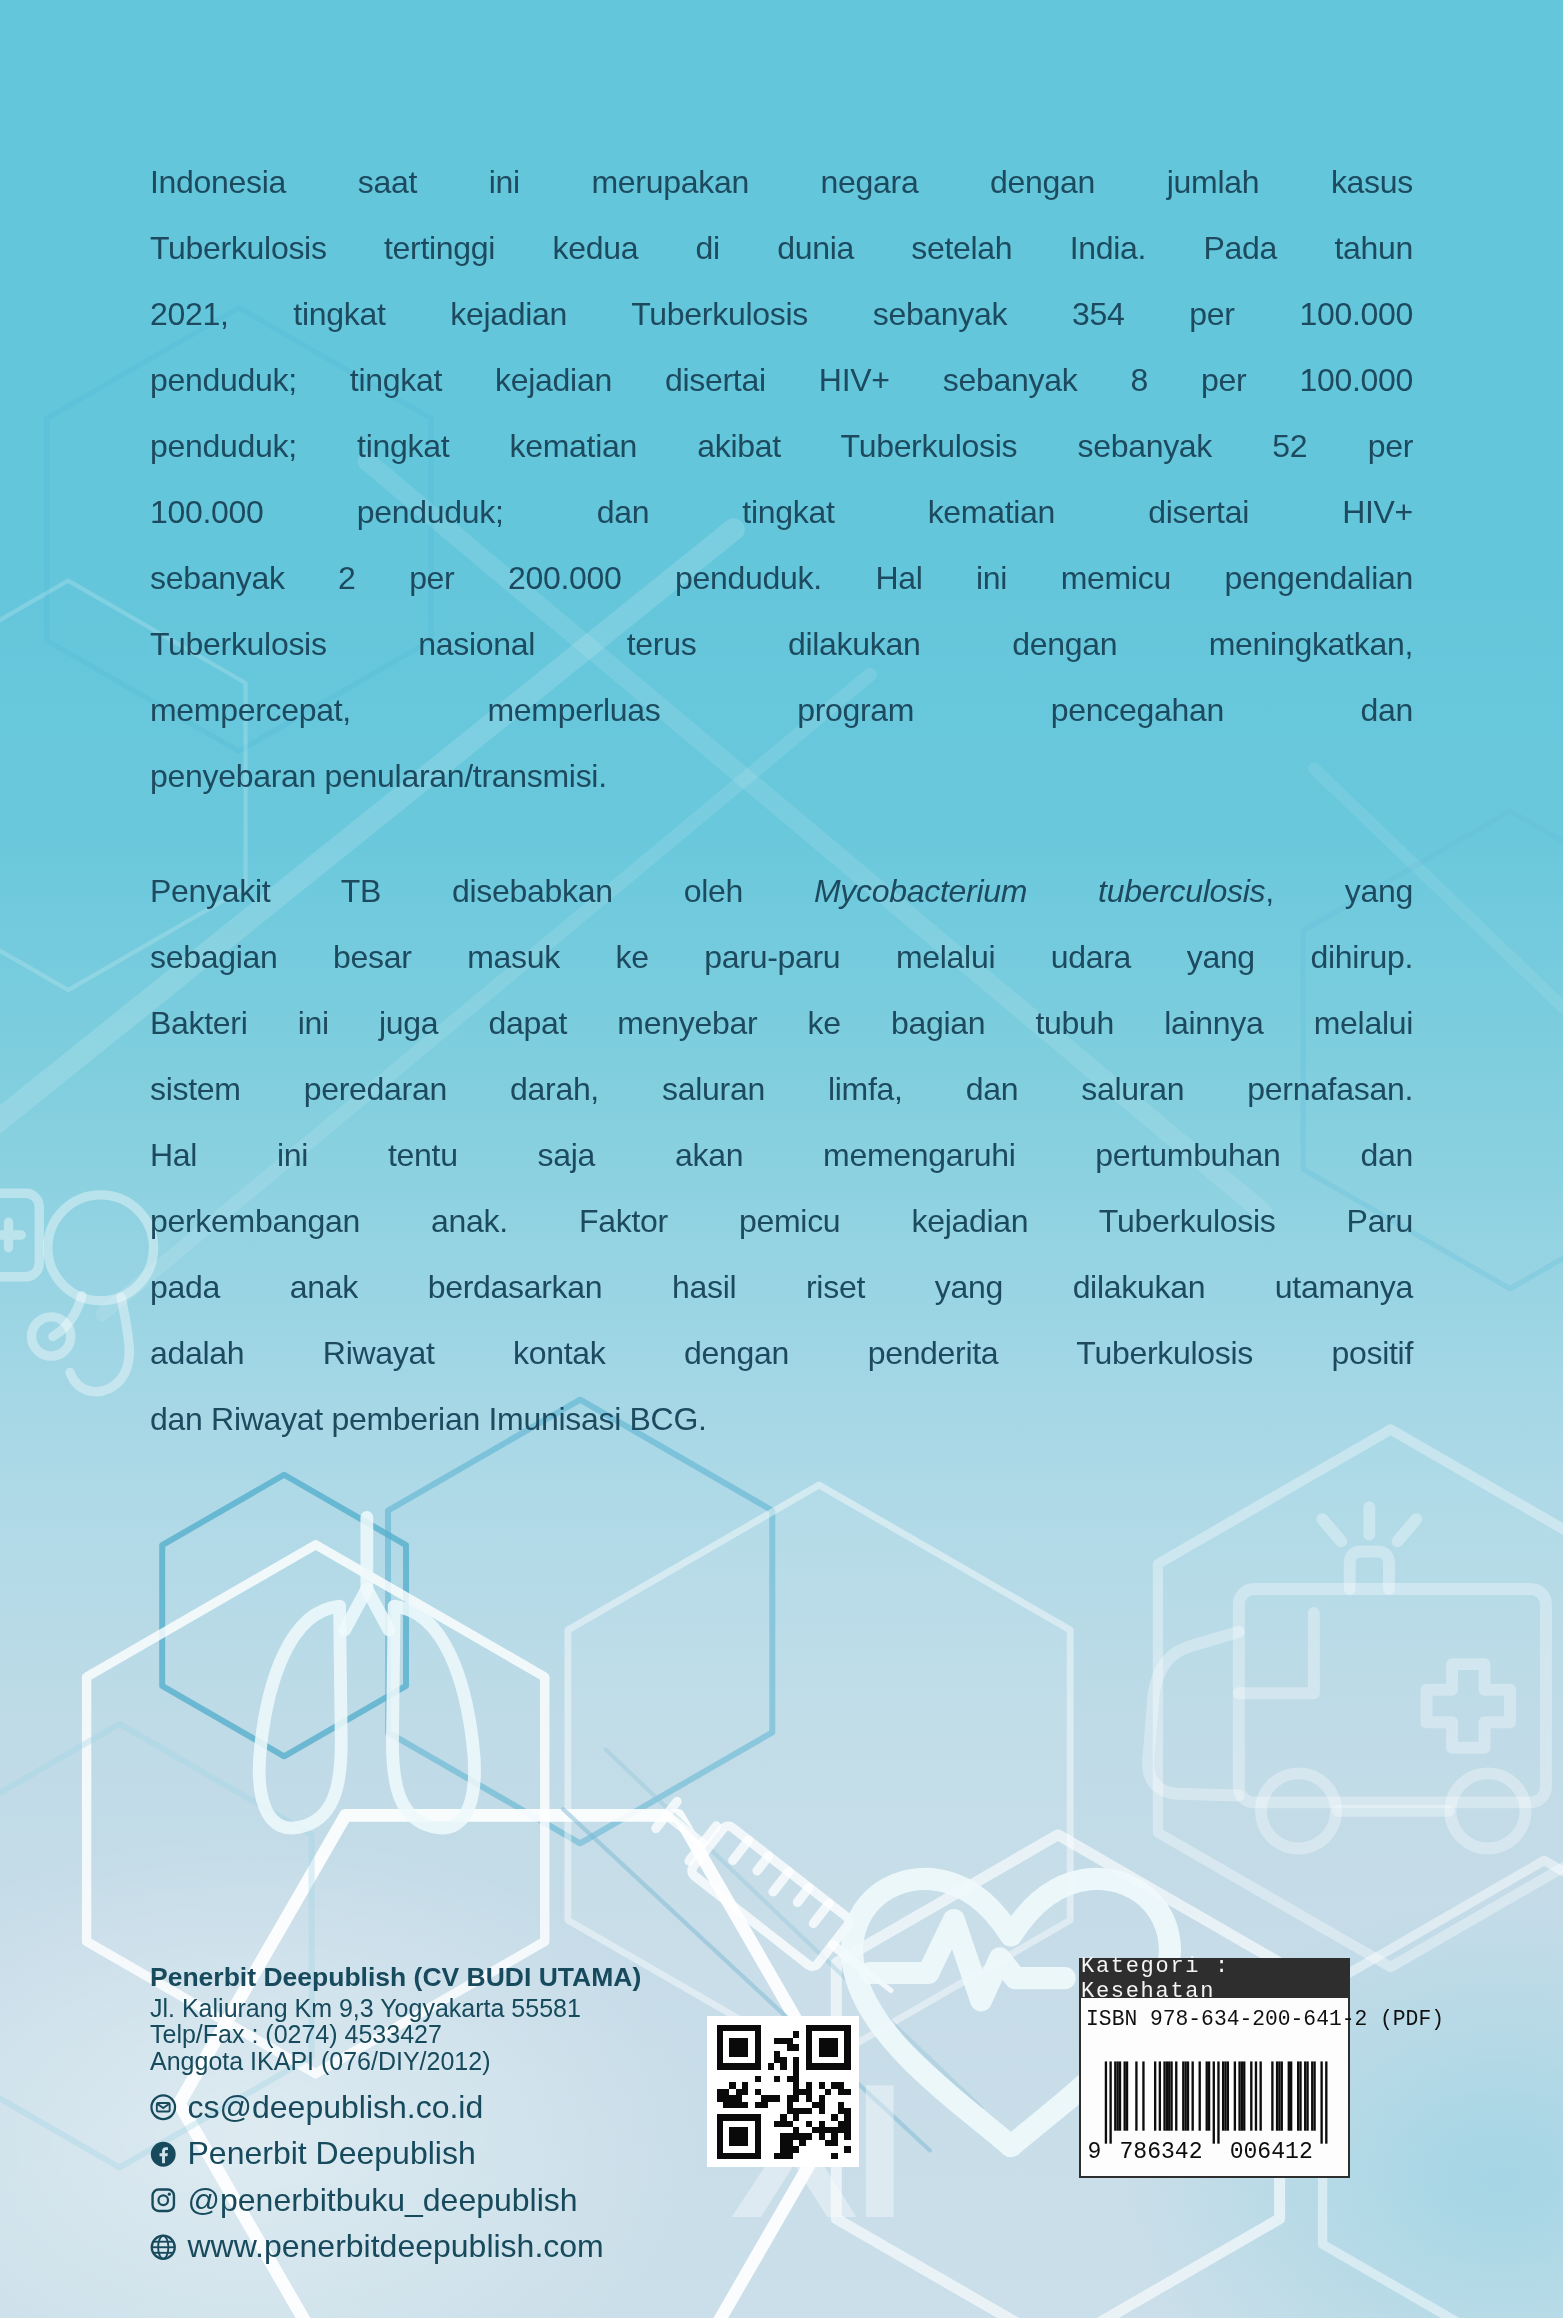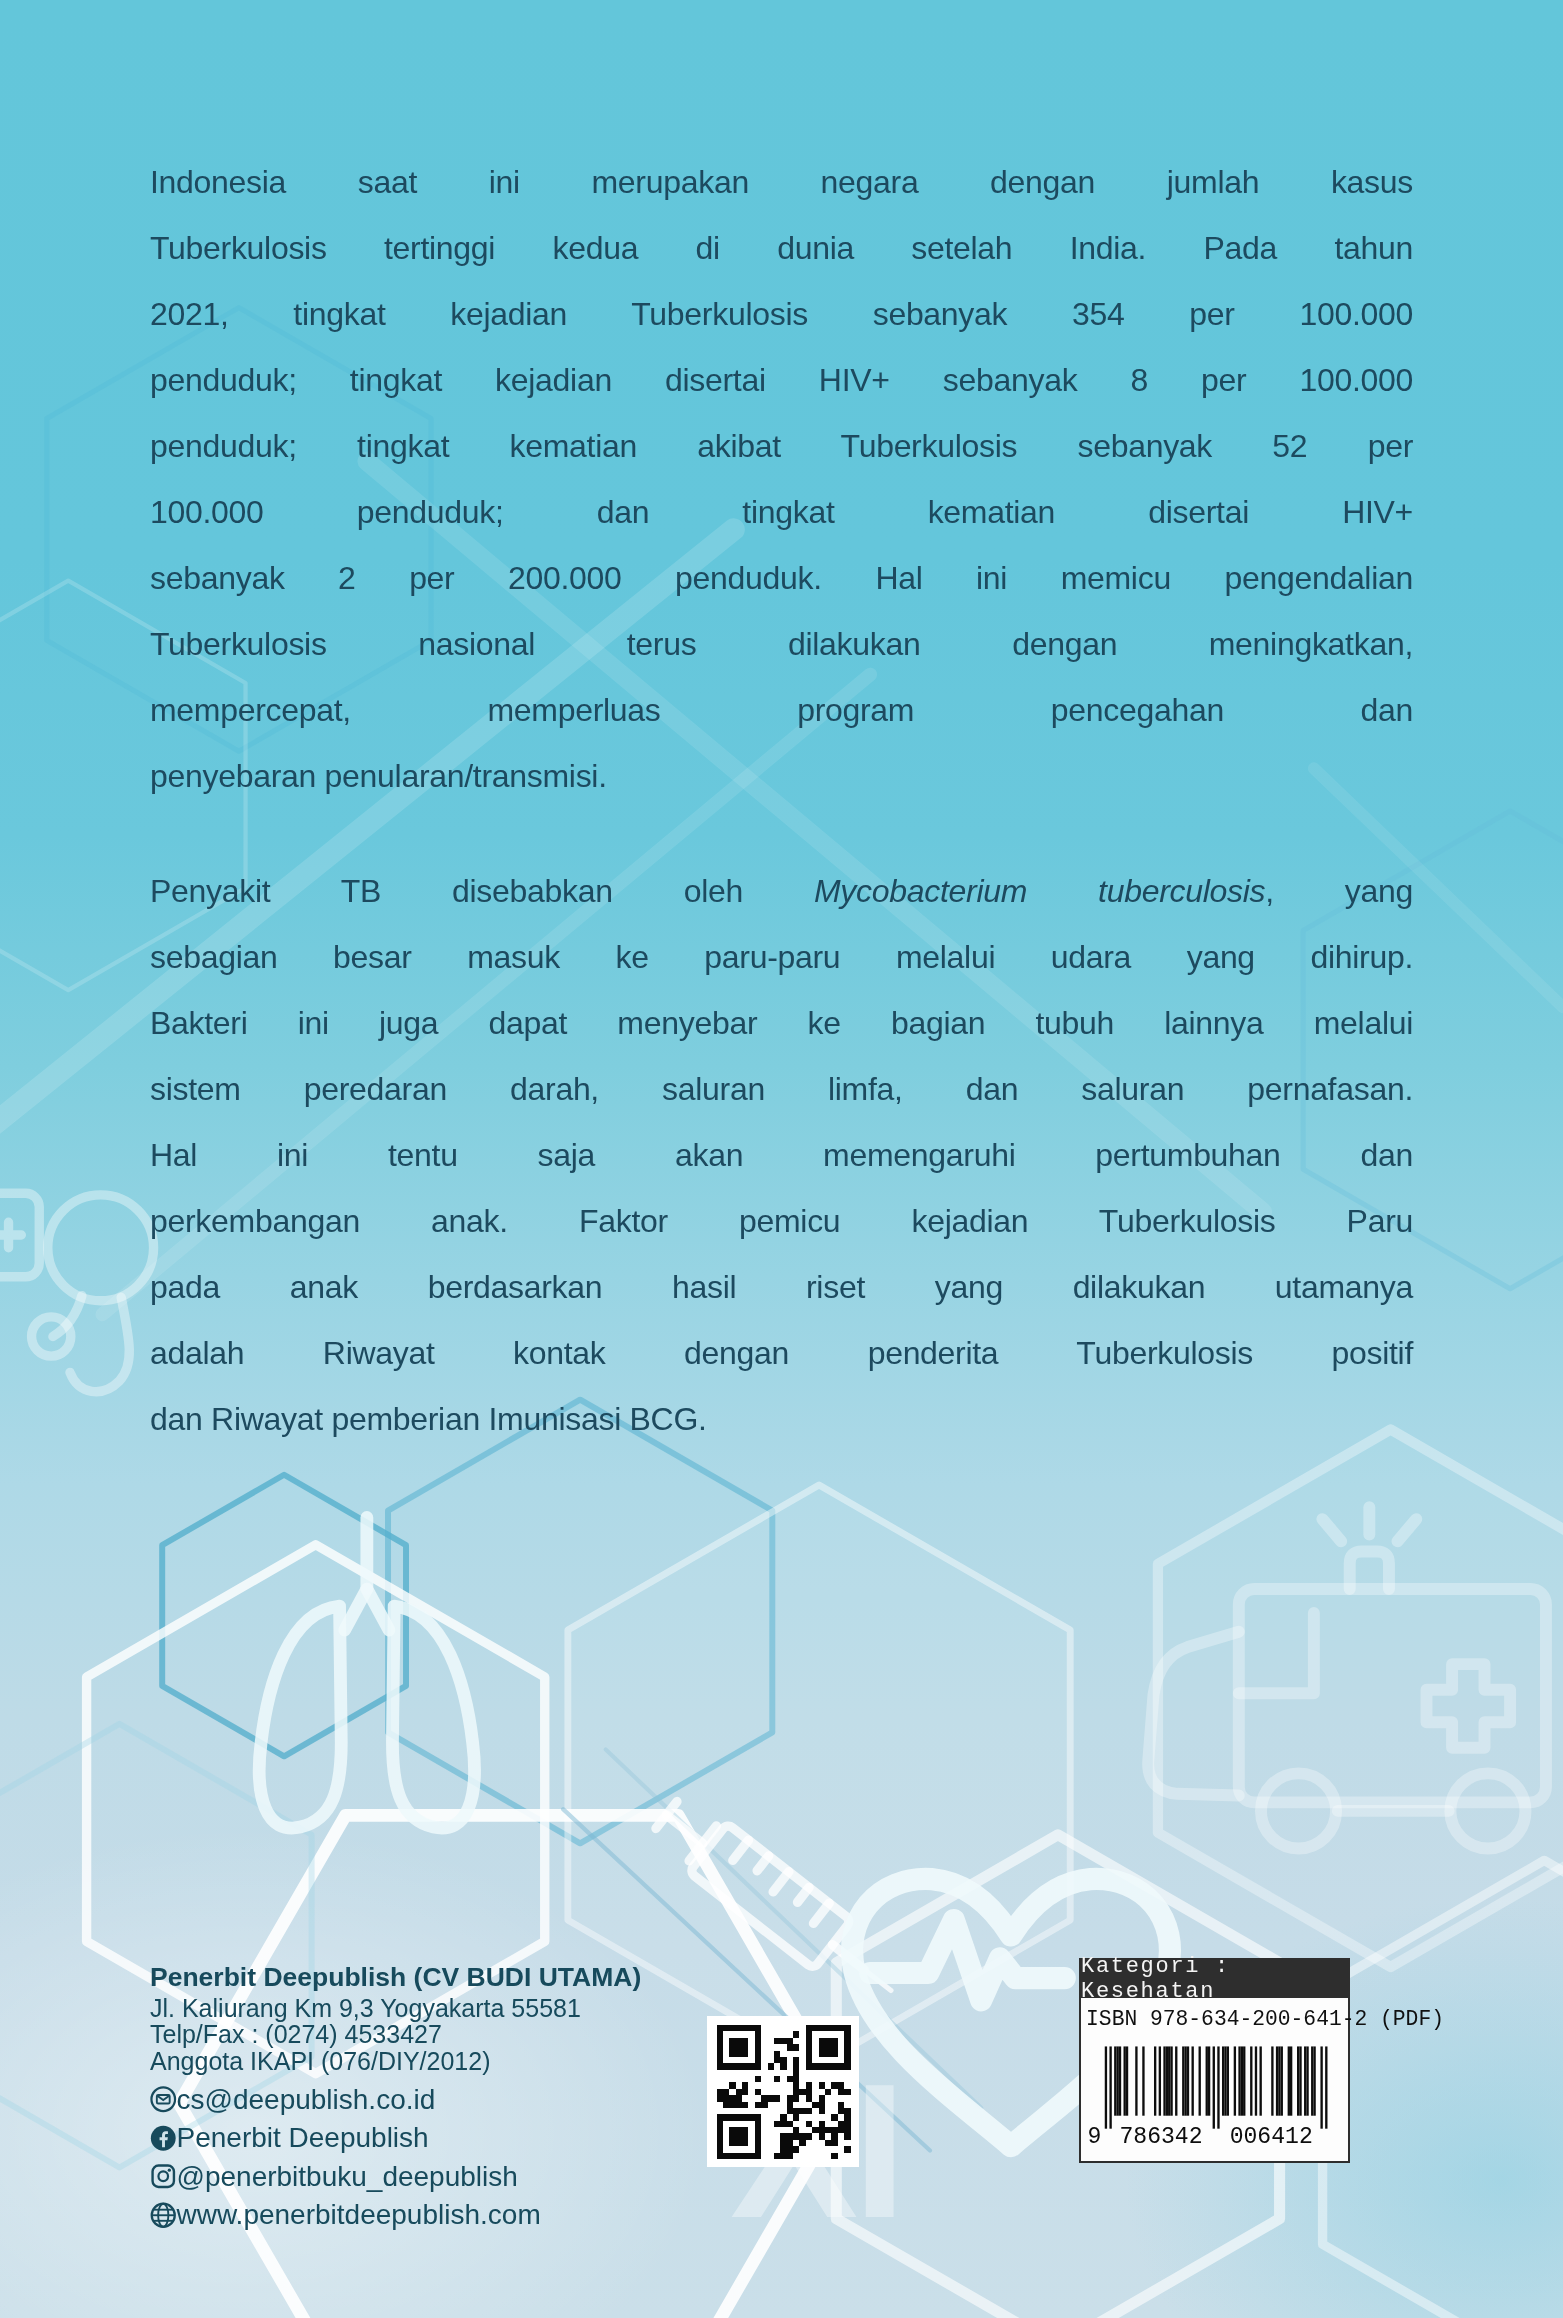--- a/index.html
+++ b/index.html
@@ -27,38 +27,38 @@
   .watermark{
     position:absolute; left:730px; top:2055px;
     font-size:192px; font-weight:bold; color:rgba(255,255,255,0.38);
     letter-spacing:-5.1px; line-height:1;
   }
   
   .publisher{ position:absolute; left:150px; top:1963px; color:#174a5c; }
   .pub-name{ font-weight:bold; font-size:26.5px; line-height:29px; margin-bottom:2.6px; }
   .pub-line{ font-size:25px; line-height:26.5px; }
   .contacts{ margin-top:8.5px; }
-  .contact{ display:flex; align-items:center; font-size:28px; line-height:25.6px; margin-top:12px; }
+  .contact{ display:flex; align-items:center; gap:11px; font-size:32px; line-height:25.6px; margin-top:20px; }
   .cicon{ width:26.5px; height:26.5px; flex:0 0 26.5px; display:inline-block; }
   .cicon svg{ display:block; }
   
   .qr{ position:absolute; left:707px; top:2016px; width:152px; height:151px;
        background:#fff; box-sizing:border-box; padding:8.5px; }
   
   .isbn-box{ position:absolute; left:1079px; top:1958px; width:271px;
              border:2.6px solid #2e2e2e; box-sizing:border-box; }
   .isbn-head{
     background:#2e2e2e; color:#f4f4f4; height:38px;
     font-family:"Liberation Mono", monospace; font-size:22px; letter-spacing:1.7px;
     display:flex; align-items:center; justify-content:center;
   }
   .isbn-body{ background:#fdfdfd; padding:8.5px 5.1px 6.8px 5.1px; }
   .isbn-line{
     font-family:"Liberation Mono", monospace; font-size:21.3px; letter-spacing:0px;
-    color:#101010; text-align:center; margin-bottom:5px; white-space:nowrap;
+    color:#101010; text-align:center; margin-bottom:20px; white-space:nowrap;
   }
   .ean-wrap{ display:flex; justify-content:center; }
 </style>
 </head>
 <body>
 
 <div class="cover">
 
   <svg class="bg" width="1563" height="2319" viewBox="0 0 1832 2717">
     <g id="hexes">

